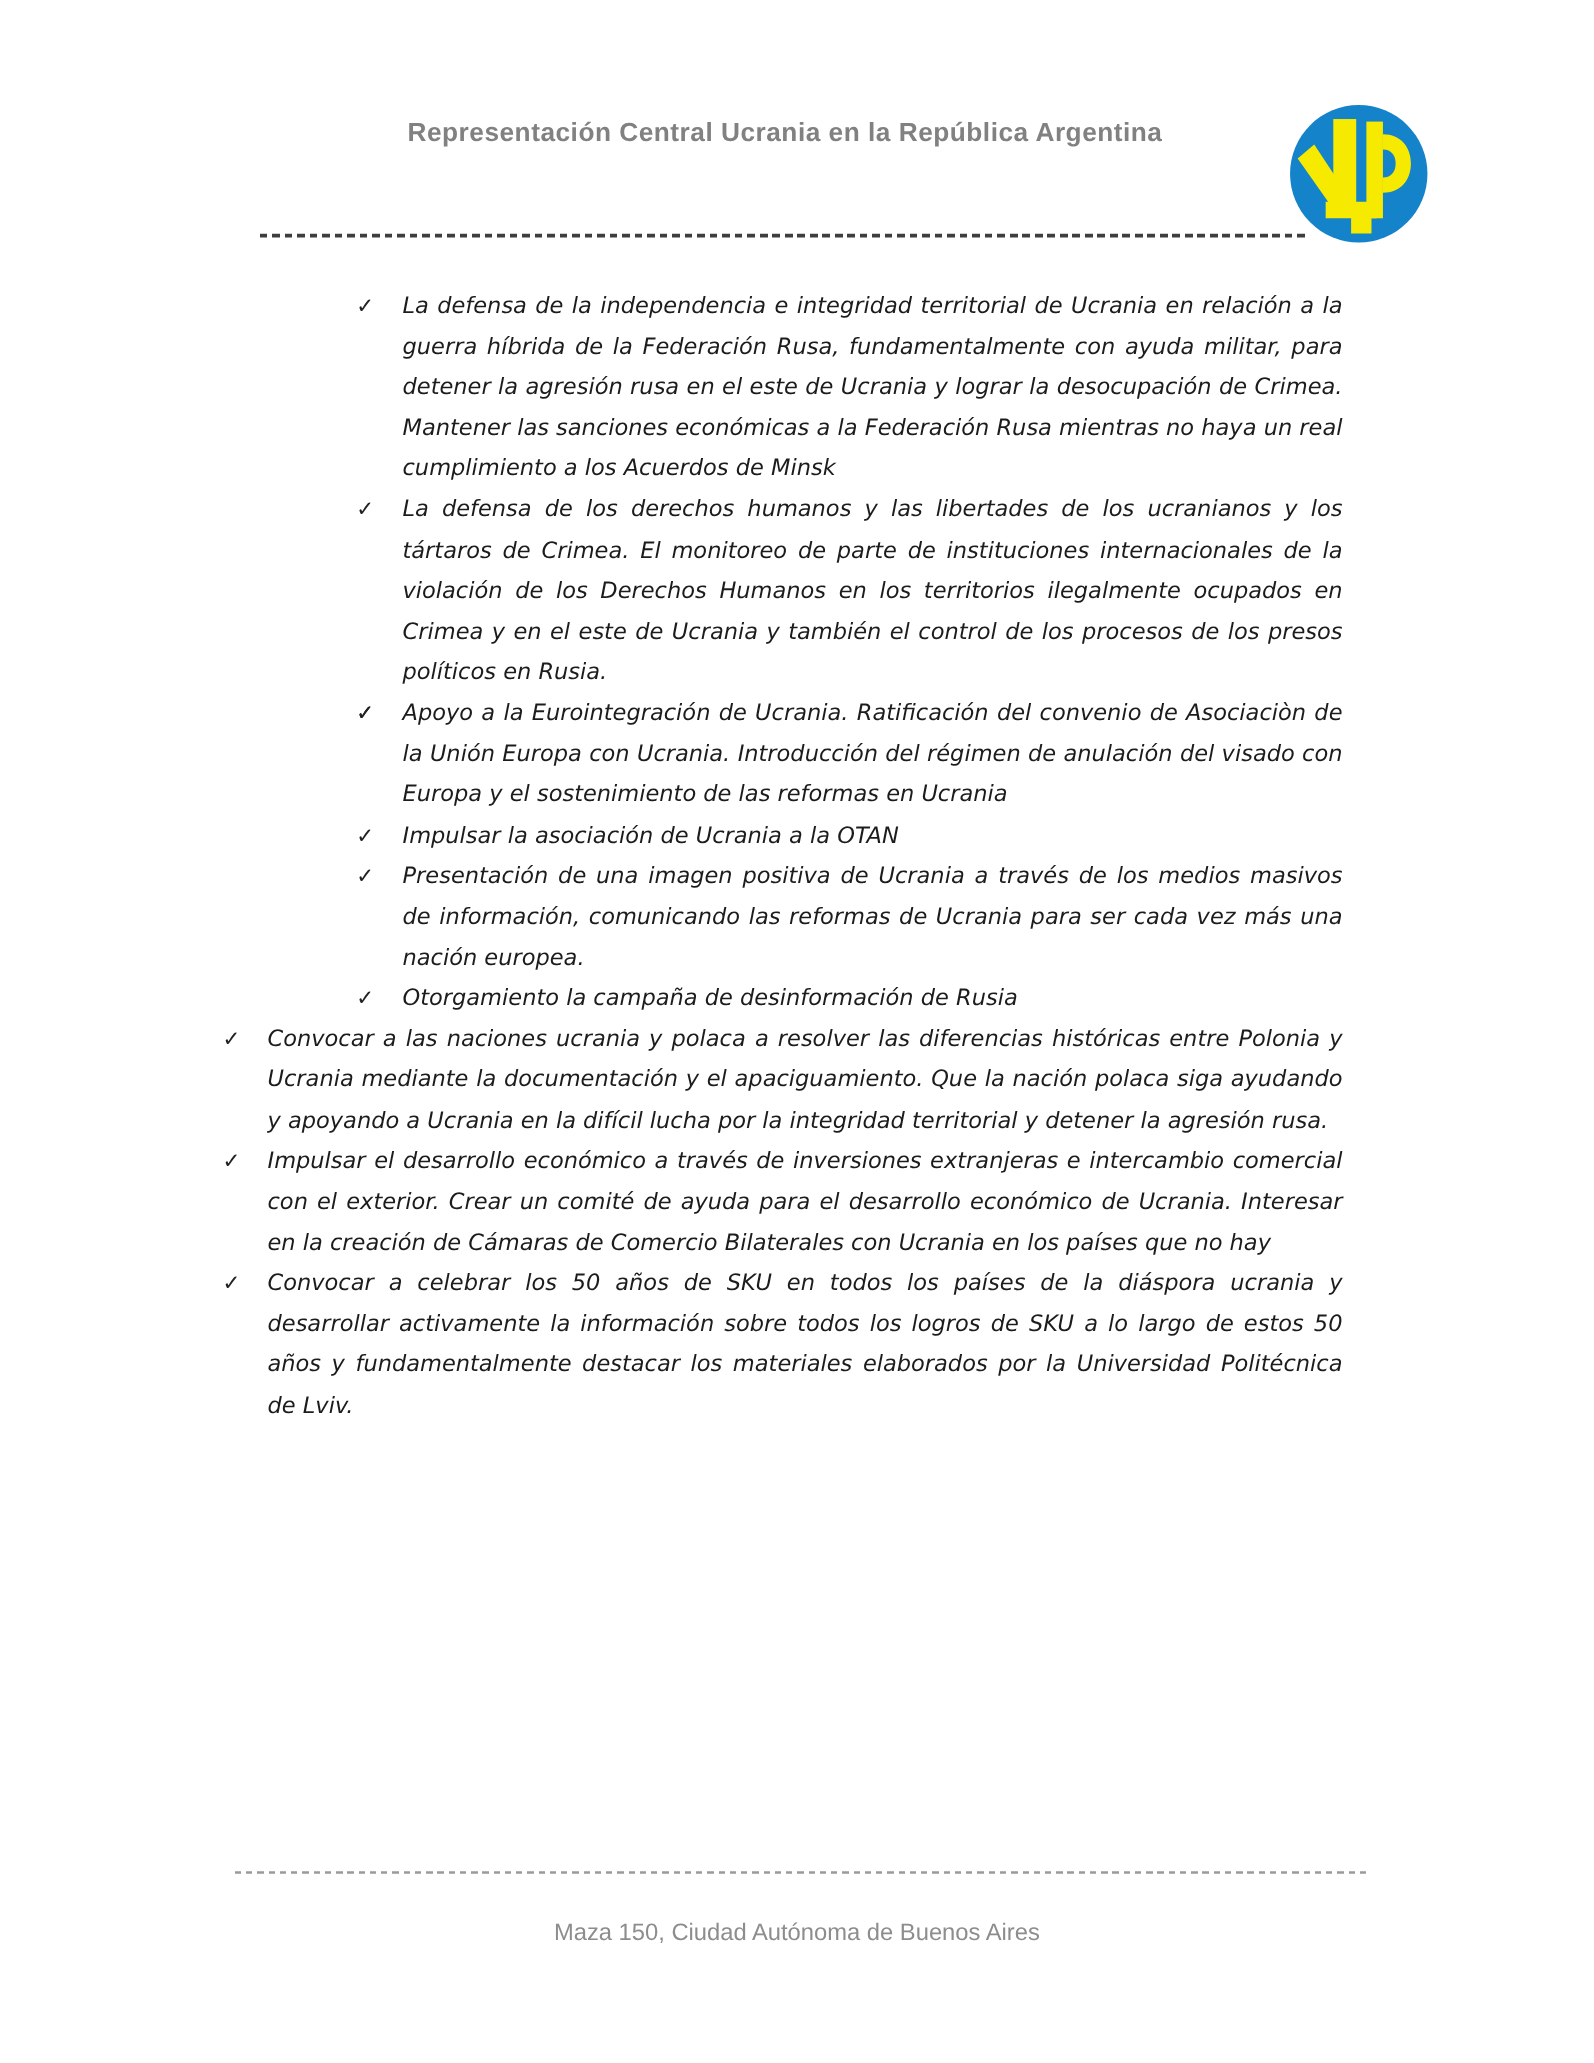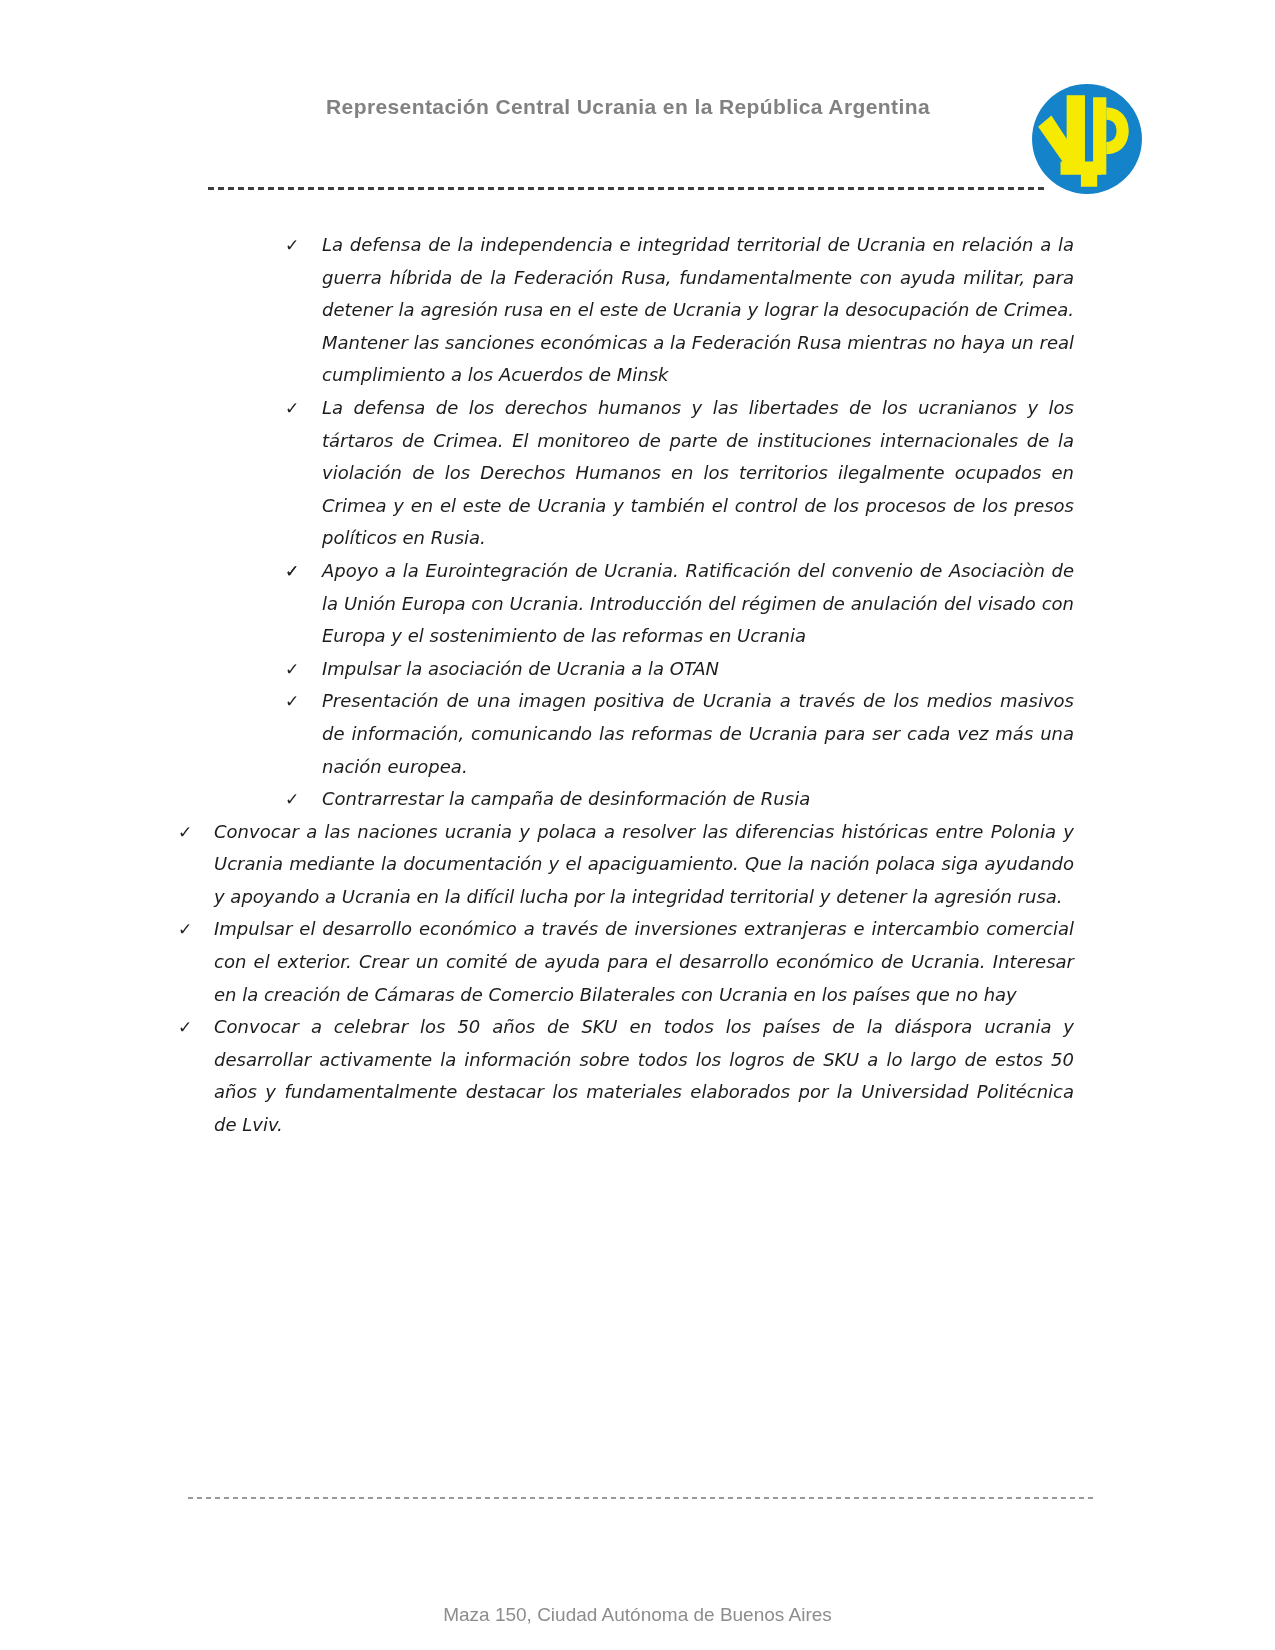--- a/index.html
+++ b/index.html
@@ -36,21 +36,21 @@
   .lvl1 .check{left:1px;}
   
   .footer-rule{
     position:absolute;top:1497px;left:188px;width:906px;height:2px;
     background:repeating-linear-gradient(90deg,#9a9a9a 0 5px,transparent 5px 9px);
   }
   .f-line{
     position:absolute;left:0;width:1275px;text-align:center;
     font-family:"Liberation Sans",sans-serif;font-size:19px;color:#8d8d8d;
   }
-  .f-address{top:1604px;}
+  .f-address{top:1536px;}
   .f-contact{top:1547px;}
   .f-web{top:1654px;}
   .f-web a{color:#1616c3;text-decoration:underline;}
 </style>
 </head>
 <body>
 
 <div class="page">
 
   <div class="title title-es">Representación Central Ucrania en la República Argentina</div>
@@ -88,21 +88,21 @@
     <div class="item lvl2">
       <span class="check">✓</span>
       <span>Impulsar la asociación de Ucrania a la OTAN</span>
     </div>
     <div class="item lvl2">
       <span class="check">✓</span>
       <span>Presentación de una imagen positiva de Ucrania a través de los medios masivos de información, comunicando las reformas de Ucrania para ser cada vez más una nación europea.</span>
     </div>
     <div class="item lvl2">
       <span class="check">✓</span>
-      <span>Contrarrestar la campaña de desinformación de Rusia</span>
+      <span>Otorgamiento la campaña de desinformación de Rusia</span>
     </div>
     <div class="item lvl1">
       <span class="check">✓</span>
       <span>Convocar a las naciones ucrania y polaca a resolver las diferencias históricas entre Polonia y Ucrania mediante la documentación y el apaciguamiento. Que la nación polaca siga ayudando y apoyando a Ucrania en la difícil lucha por la integridad territorial y detener la agresión rusa.</span>
     </div>
     <div class="item lvl1">
       <span class="check">✓</span>
       <span>Impulsar el desarrollo económico a través de inversiones extranjeras e intercambio comercial con el exterior. Crear un comité de ayuda para el desarrollo económico de Ucrania. Interesar en la creación de Cámaras de Comercio Bilaterales con Ucrania en los países que no hay</span>
     </div>
     <div class="item lvl1">

